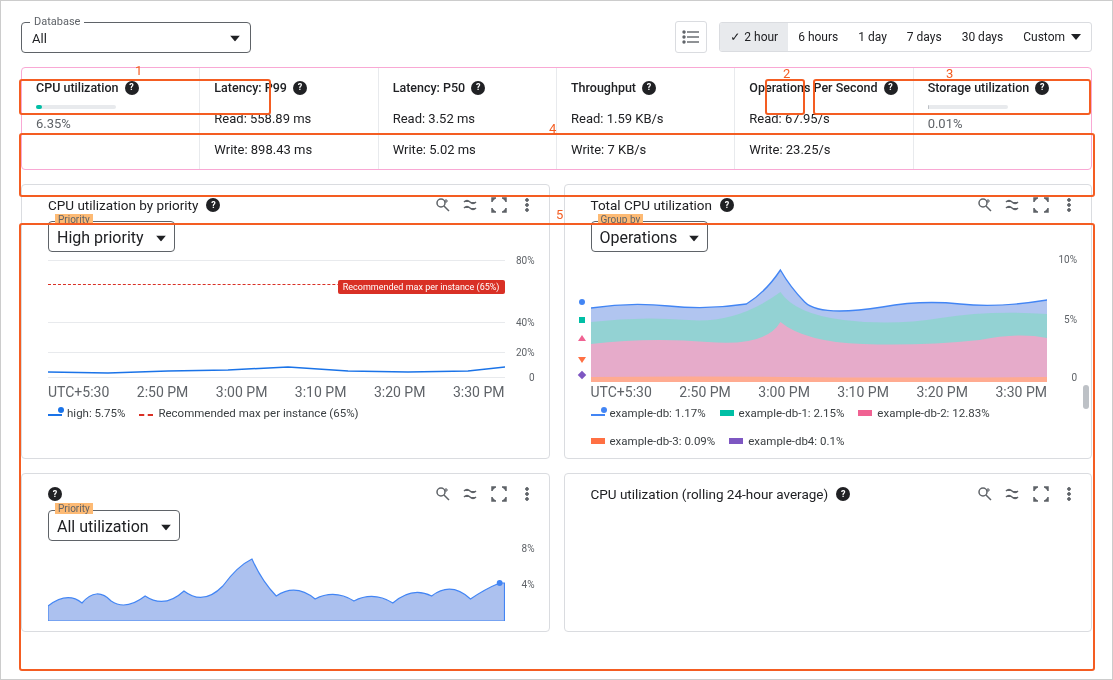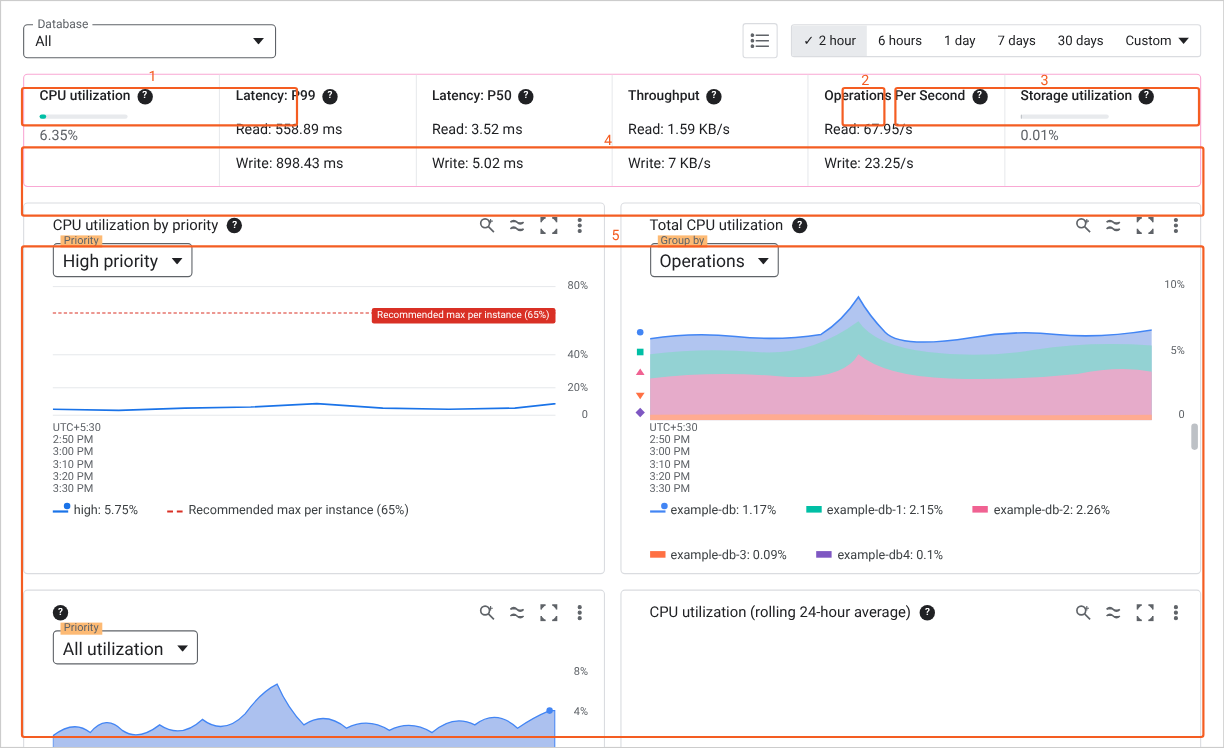--- a/index.html
+++ b/index.html
@@ -42,22 +42,22 @@
 .mini-select { position: relative; border: 1px solid #5f6368; border-radius: 4px; padding: 6px 30px 4px 8px; display: inline-block; min-width: 100px; }
 .mini-select .lbl { position: absolute; top: -8px; left: 6px; background: #fdba74; padding: 0 3px; font-size: 10px; color: #5f6368; }
 .mini-select .val { font-size: 16px; }
 .mini-select .caret { right: 8px; }
 .chart-body { position: relative; height: 130px; }
 .chart-body.tall { height: 80px; }
 .yaxis { position: absolute; right: 0; top: 0; font-size: 10px; color: #5f6368; }
 .grid-line { position: absolute; left: 0; right: 30px; height: 1px; background: #e8eaed; }
 .threshold { position: absolute; left: 0; right: 30px; border-top: 1.5px dashed #d93025; }
 .threshold-label { position: absolute; right: 30px; background: #d93025; color: #fff; font-size: 9px; padding: 2px 5px; border-radius: 2px; }
-.xaxis { display: flex; justify-content: space-between; font-size: 10px; color: #5f6368; padding-right: 30px; margin-top: 2px; flex-direction: column; }
-.legend { display: flex; flex-wrap: wrap; gap: 27px; font-size: 11.5px; margin-top: 6px; color: #3c4043; }
+.xaxis { display: flex; justify-content: space-between; font-size: 14px; color: #5f6368; padding-right: 30px; margin-top: 2px; }
+.legend { display: flex; flex-wrap: wrap; gap: 14px; font-size: 11.5px; margin-top: 6px; color: #3c4043; }
 .legend .item { display: flex; align-items: center; gap: 5px; }
 .swatch { width: 14px; height: 6px; display: inline-flex; align-items: center; }
 .swatch.line { border-bottom: 2px solid; position: relative; }
 .swatch.line::after { content: ''; position: absolute; right: -2px; top: -3px; width: 6px; height: 6px; border-radius: 50%; background: currentColor; }
 .swatch.dash { border-bottom: 2px dashed; }
 .area-chart svg { width: 100%; height: 100%; }
 .scroll-thumb { position: absolute; right: 2px; width: 6px; height: 24px; background: #bdc1c6; border-radius: 3px; }
 </style>
 </head>
 <body>
@@ -286,21 +286,21 @@
         <div class="item">
             <span class="swatch line" style="color:#4285f4"></span>
             <span>example-db: 1.17%</span>
           </div>
         <div class="item">
             <span class="swatch" style="background:#00bfa5;height:6px"></span>
             <span>example-db-1: 2.15%</span>
           </div>
         <div class="item">
             <span class="swatch" style="background:#f06292;height:6px"></span>
-            <span>example-db-2: 2.26%</span>
+            <span>example-db-2: 12.83%</span>
           </div>
         <div class="item">
             <span class="swatch" style="background:#ff7043;height:6px"></span>
             <span>example-db-3: 0.09%</span>
           </div>
         <div class="item">
             <span class="swatch" style="background:#7e57c2;height:6px"></span>
             <span>example-db4: 0.1%</span>
           </div>
       </div>

